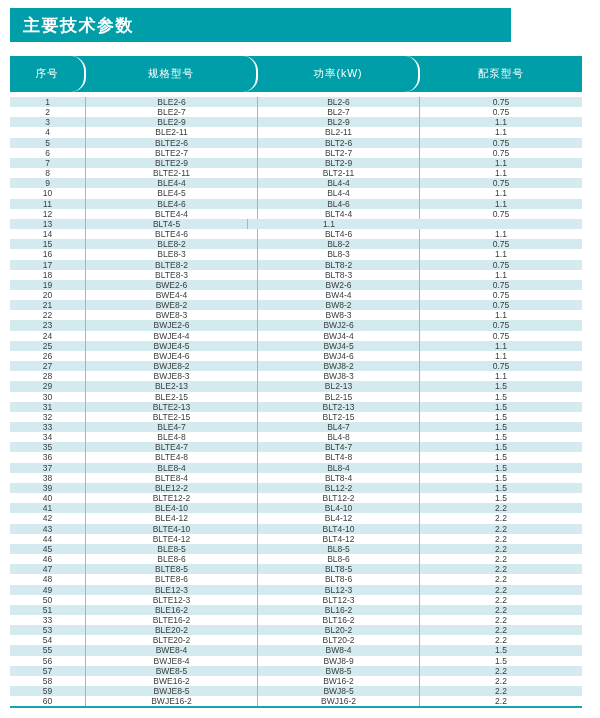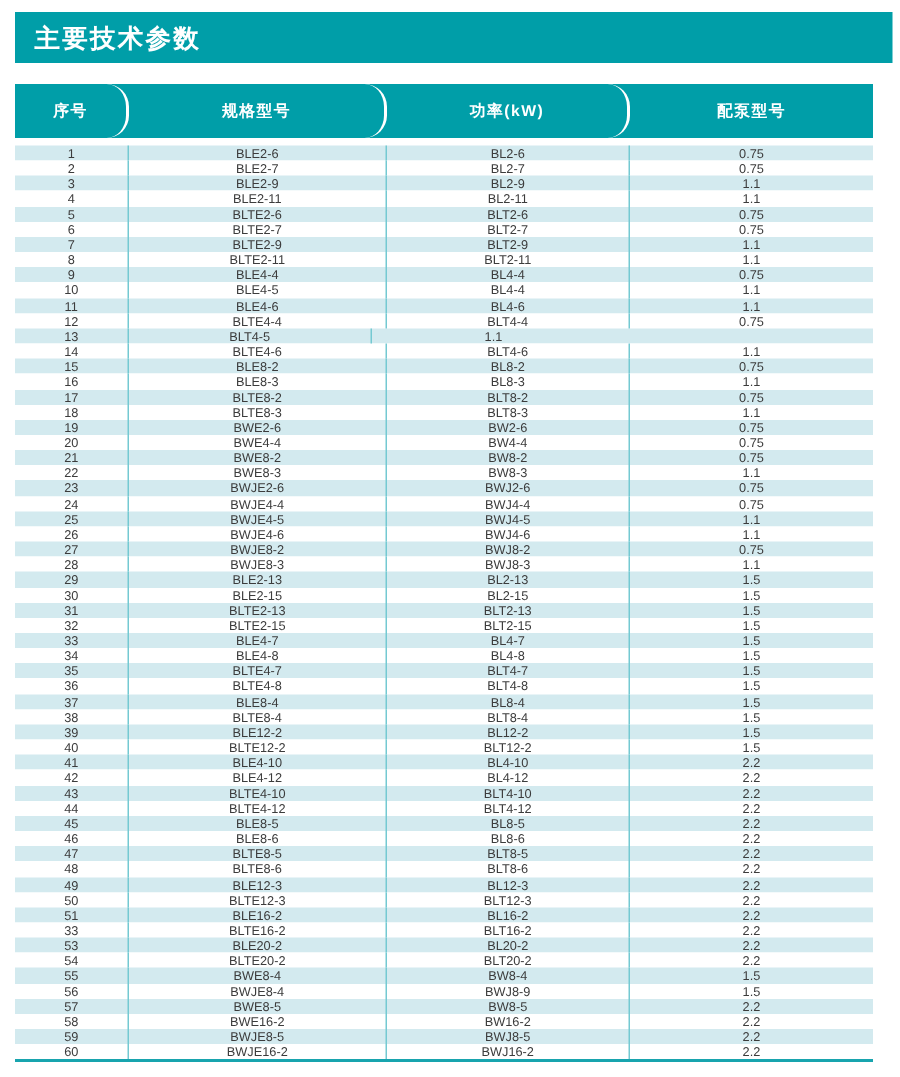--- a/index.html
+++ b/index.html
@@ -4,41 +4,41 @@
 <style>
   * { margin: 0; padding: 0; box-sizing: border-box; }
   html, body {
     width: 600px; height: 718px;
     background: #ffffff;
     font-family: "Liberation Sans", sans-serif;
     overflow: hidden;
   }
   .banner {
     margin: 8px 0 0 10px;
-    width: 585px; height: 34px;
+    width: 501px; height: 34px;
     background: #009ea8;
     display: flex; align-items: center;
     padding-left: 13px;
   }
   .banner .title {
     color: #ffffff;
     font-size: 17px;
     font-weight: bold;
     letter-spacing: 1.5px;
   }
   .table-wrap { margin: 14px 0 0 10px; width: 572px; }
   .thead {
     display: flex;
     height: 36px;
     background: #009ea8;
   }
   .th {
     color: #ffffff;
     font-size: 10.5px;
-    font-weight: bold;
+    font-weight: normal;
     display: flex; align-items: center; justify-content: center;
     letter-spacing: 1px;
     border-radius: 15px;
   }
   .th:not(:last-child) { border-right: 2px solid #ffffff; }
   .col-index { width: 76px; }
   .col-spec  { width: 172px; }
   .col-pump  { width: 162px; }
   .col-power { width: 162px; }
   .tbody {

